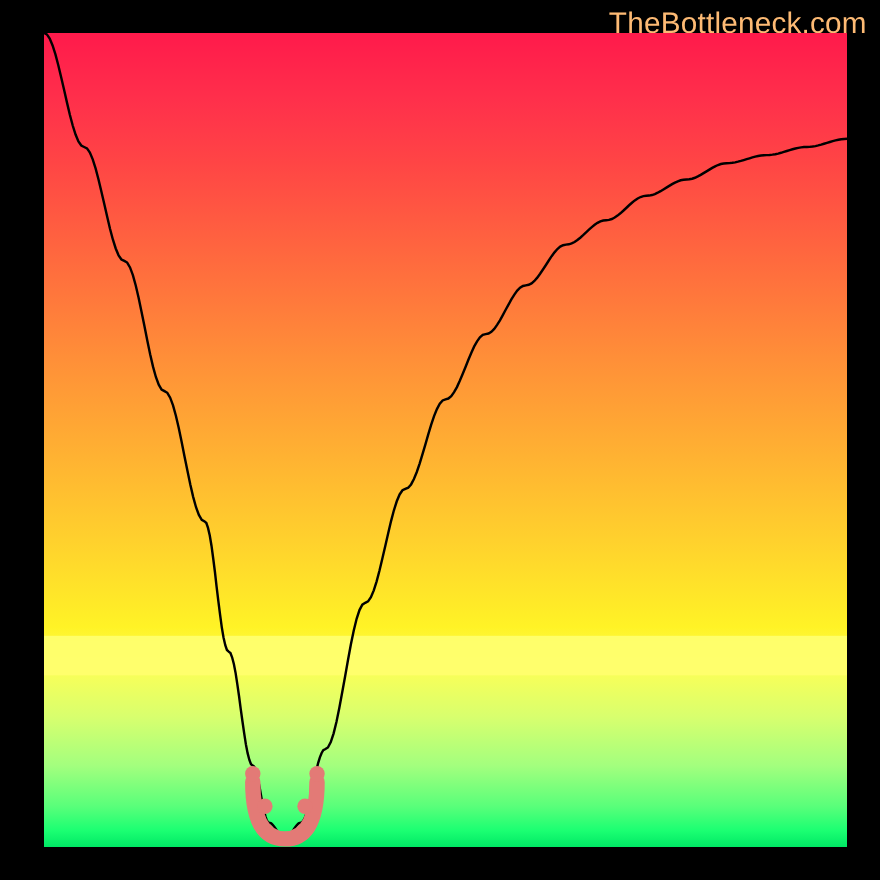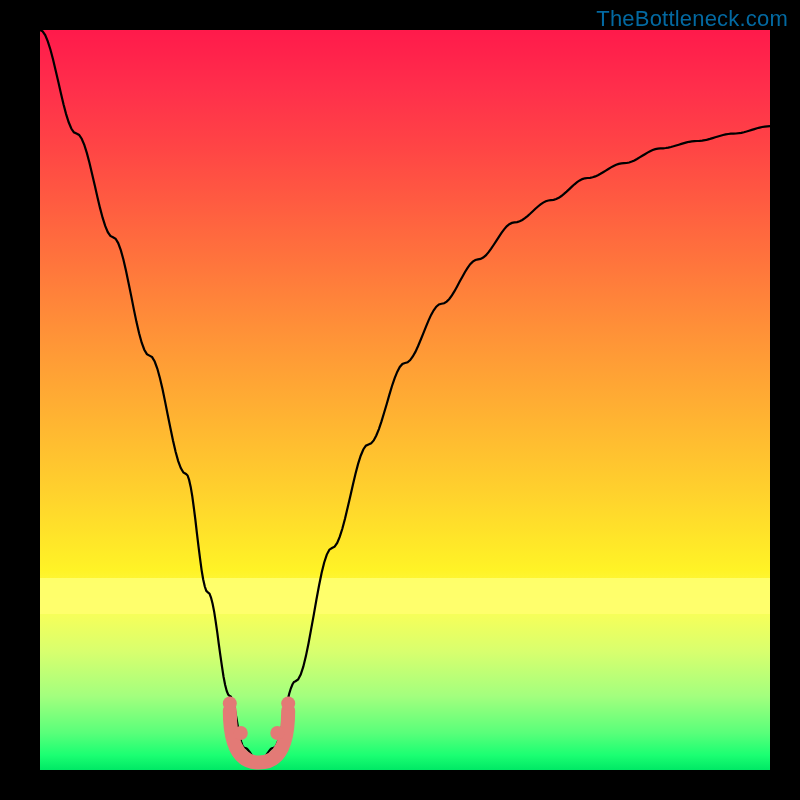--- a/index.html
+++ b/index.html
@@ -47,22 +47,22 @@
     right: 0;
     height: 36px;
     top: 548px;
     background: #ffff6e;
     opacity: 0.95;
   }
   .watermark {
     position: absolute;
     top: 6px;
     right: 12px;
-    color: #0369a1;
-    font-size: 22px;
+    color: #fdba74;
+    font-size: 27px;
     font-weight: 400;
     letter-spacing: 0.2px;
     text-align: center;
   }
   svg.curve {
     position: absolute;
     left: 0;
     top: 0;
     width: 730px;
     height: 740px;

